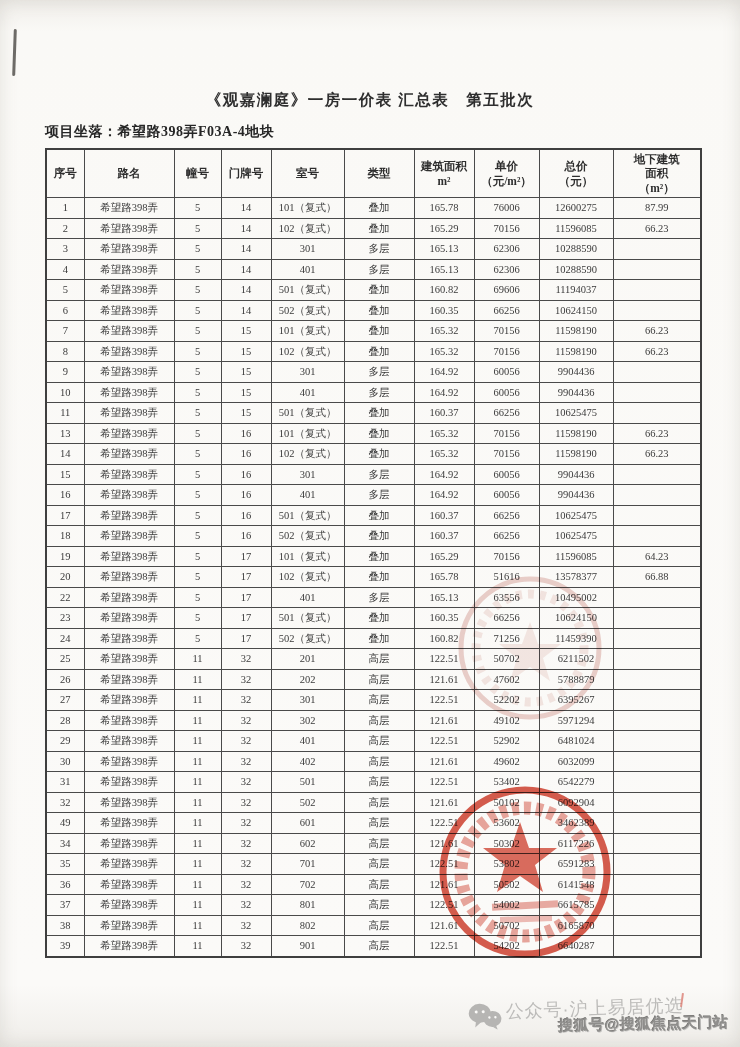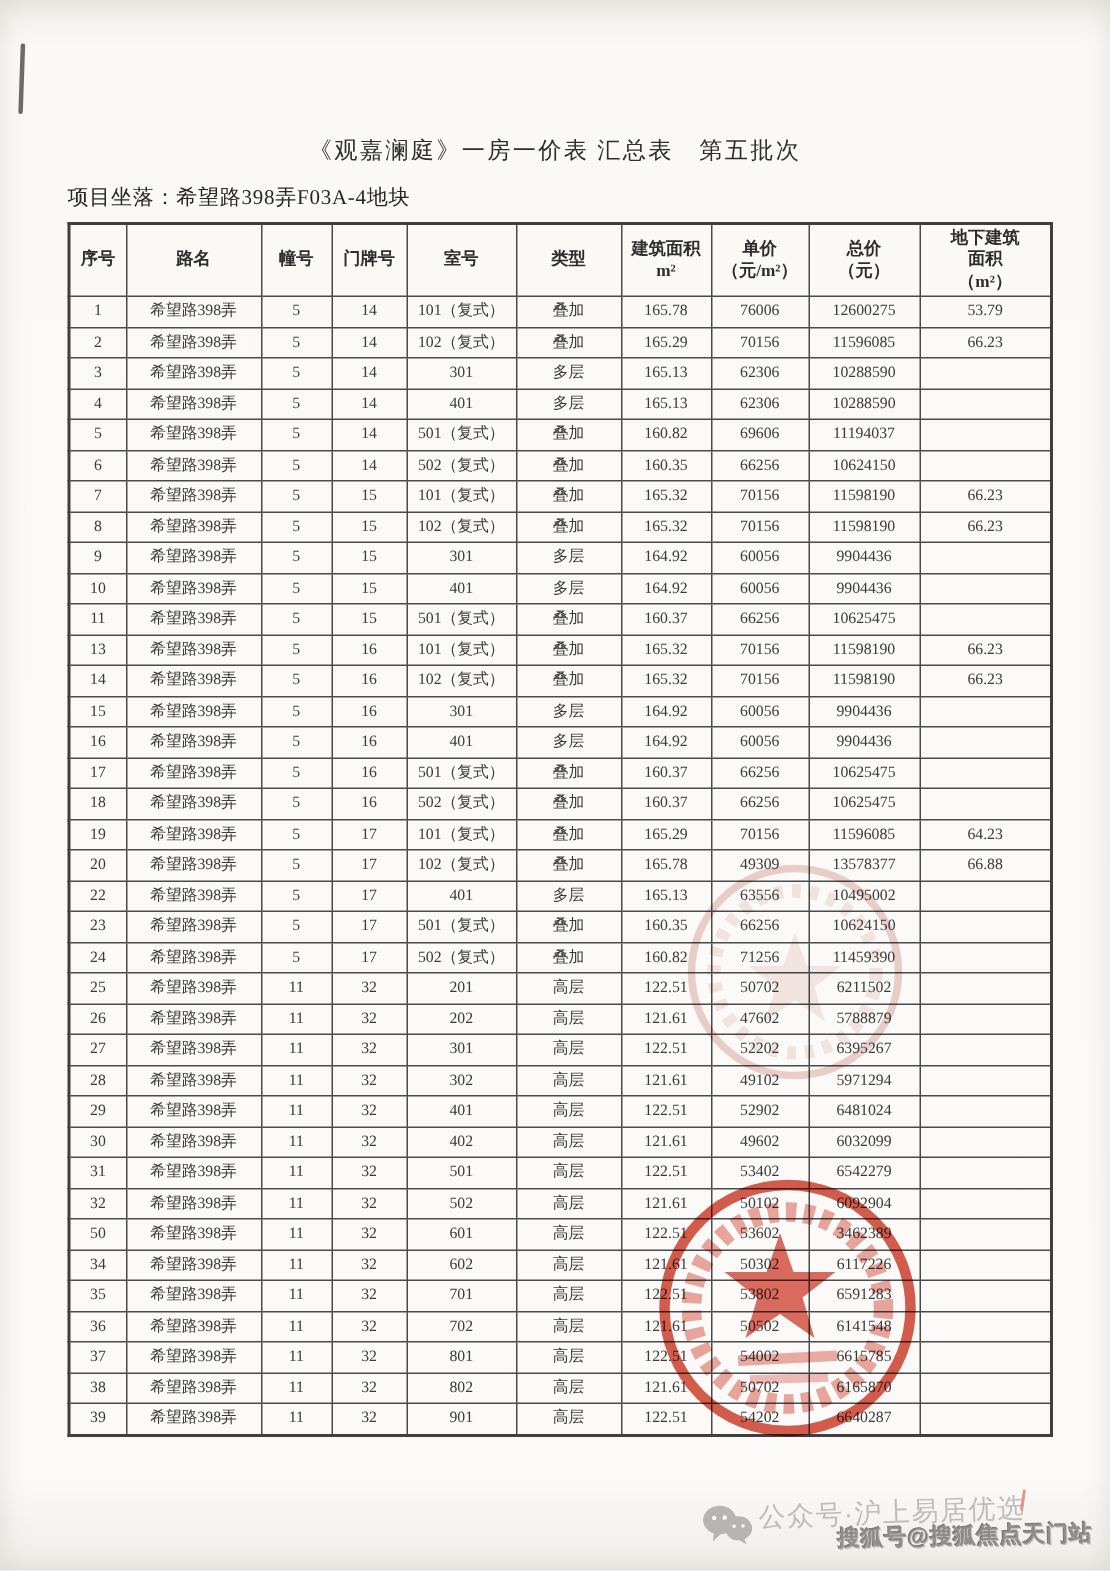--- a/index.html
+++ b/index.html
@@ -10,26 +10,26 @@
     color:#333;
   }
   .paper{position:absolute;inset:0;
     box-shadow:inset 0 0 18px rgba(120,115,105,.18);}
   .scan-artifact{
     position:absolute;left:13px;top:29px;width:3px;height:47px;
     background:#55524e;border-radius:2px;transform:rotate(2deg);opacity:.85;
   }
   .doc-title{
     position:absolute;left:0;top:90px;width:100%;
-    text-align:center;font-size:15.5px;font-weight:normal;
+    text-align:center;font-size:15.5px;font-weight:bold;
     letter-spacing:1.5px;color:#2e2e2e;white-space:pre;
   }
   .doc-subtitle{
     position:absolute;left:45px;top:123px;
-    font-size:14px;font-weight:normal;letter-spacing:.5px;color:#262626;
+    font-size:14px;font-weight:bold;letter-spacing:.5px;color:#262626;
   }
   table.price-table{
     position:absolute;left:45px;top:148px;width:655px;
     border-collapse:collapse;table-layout:fixed;
     border:2px solid #3f3f3f;
   }
   .price-table th,.price-table td{
     border:1px solid #4a4a4a;text-align:center;vertical-align:middle;
     padding:0;overflow:hidden;color:#3a3a3a;
   }
@@ -111,21 +111,21 @@
       <tr>
         <td>1</td>
         <td>希望路398弄</td>
         <td>5</td>
         <td>14</td>
         <td>101（复式）</td>
         <td>叠加</td>
         <td>165.78</td>
         <td>76006</td>
         <td>12600275</td>
-        <td>53.79</td>
+        <td>87.99</td>
       </tr>
       <tr>
         <td>2</td>
         <td>希望路398弄</td>
         <td>5</td>
         <td>14</td>
         <td>102（复式）</td>
         <td>叠加</td>
         <td>165.29</td>
         <td>70156</td>
@@ -325,21 +325,21 @@
         <td>64.23</td>
       </tr>
       <tr>
         <td>20</td>
         <td>希望路398弄</td>
         <td>5</td>
         <td>17</td>
         <td>102（复式）</td>
         <td>叠加</td>
         <td>165.78</td>
-        <td>49309</td>
+        <td>51616</td>
         <td>13578377</td>
         <td>66.88</td>
       </tr>
       <tr>
         <td>22</td>
         <td>希望路398弄</td>
         <td>5</td>
         <td>17</td>
         <td>401</td>
         <td>多层</td>
@@ -462,21 +462,21 @@
         <td>11</td>
         <td>32</td>
         <td>502</td>
         <td>高层</td>
         <td>121.61</td>
         <td>50102</td>
         <td>6092904</td>
         <td></td>
       </tr>
       <tr>
-        <td>50</td>
+        <td>49</td>
         <td>希望路398弄</td>
         <td>11</td>
         <td>32</td>
         <td>601</td>
         <td>高层</td>
         <td>122.51</td>
         <td>53602</td>
         <td>3462389</td>
         <td></td>
       </tr>

